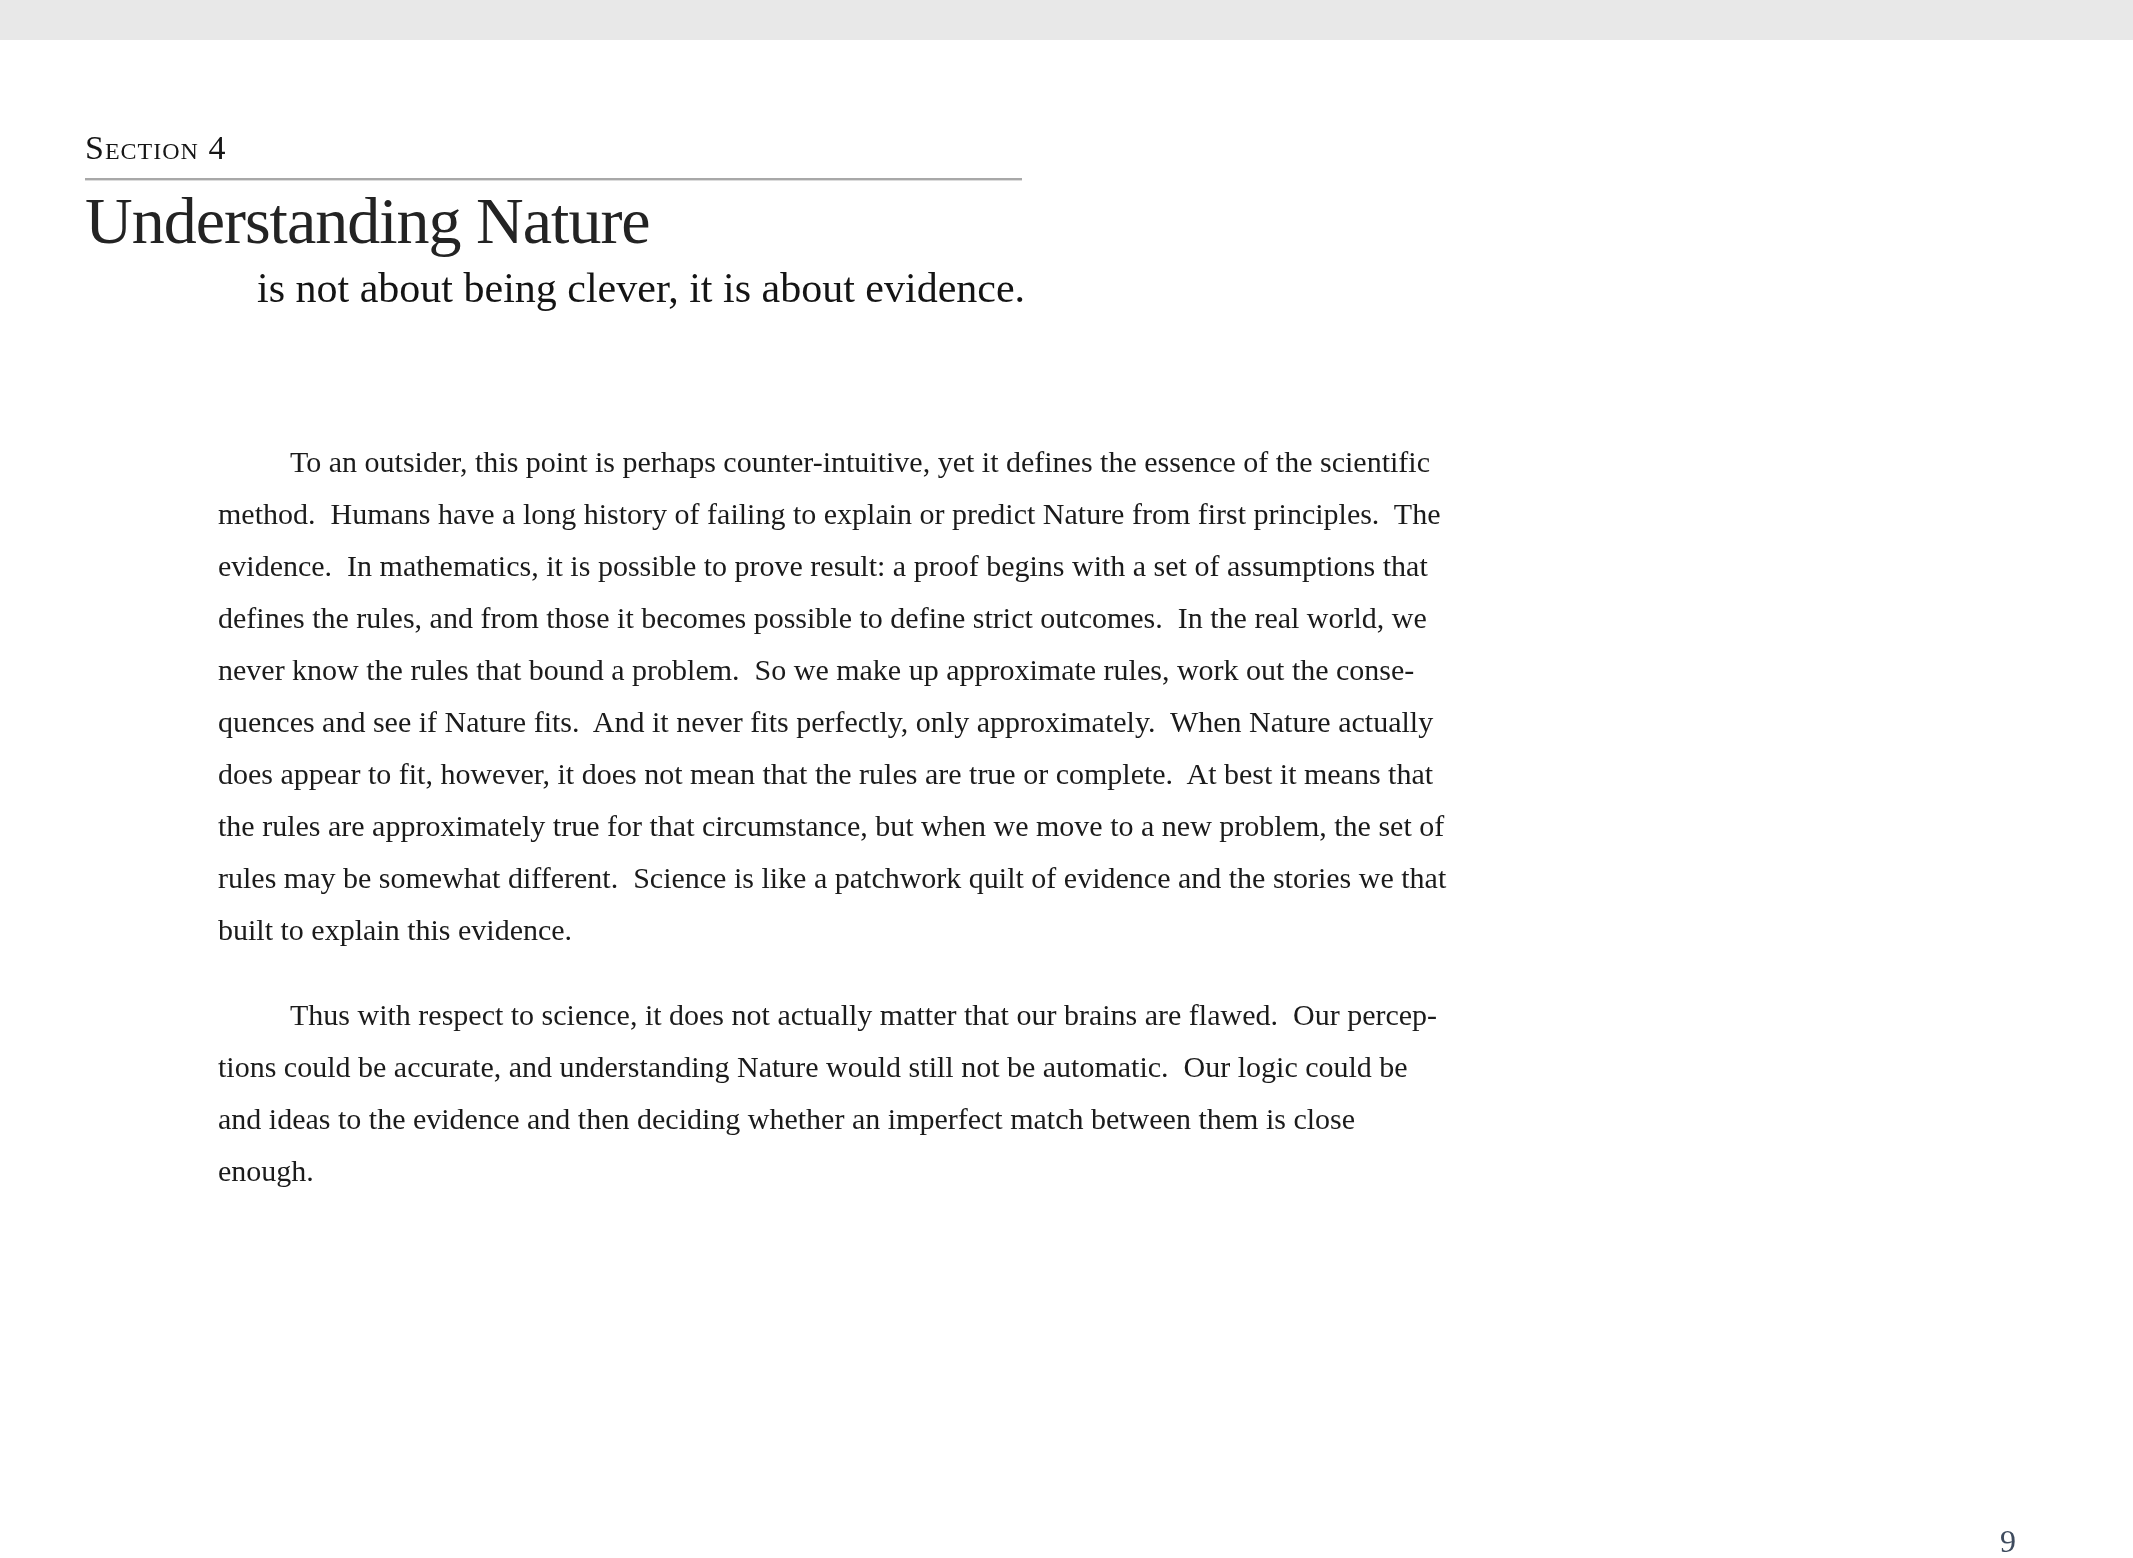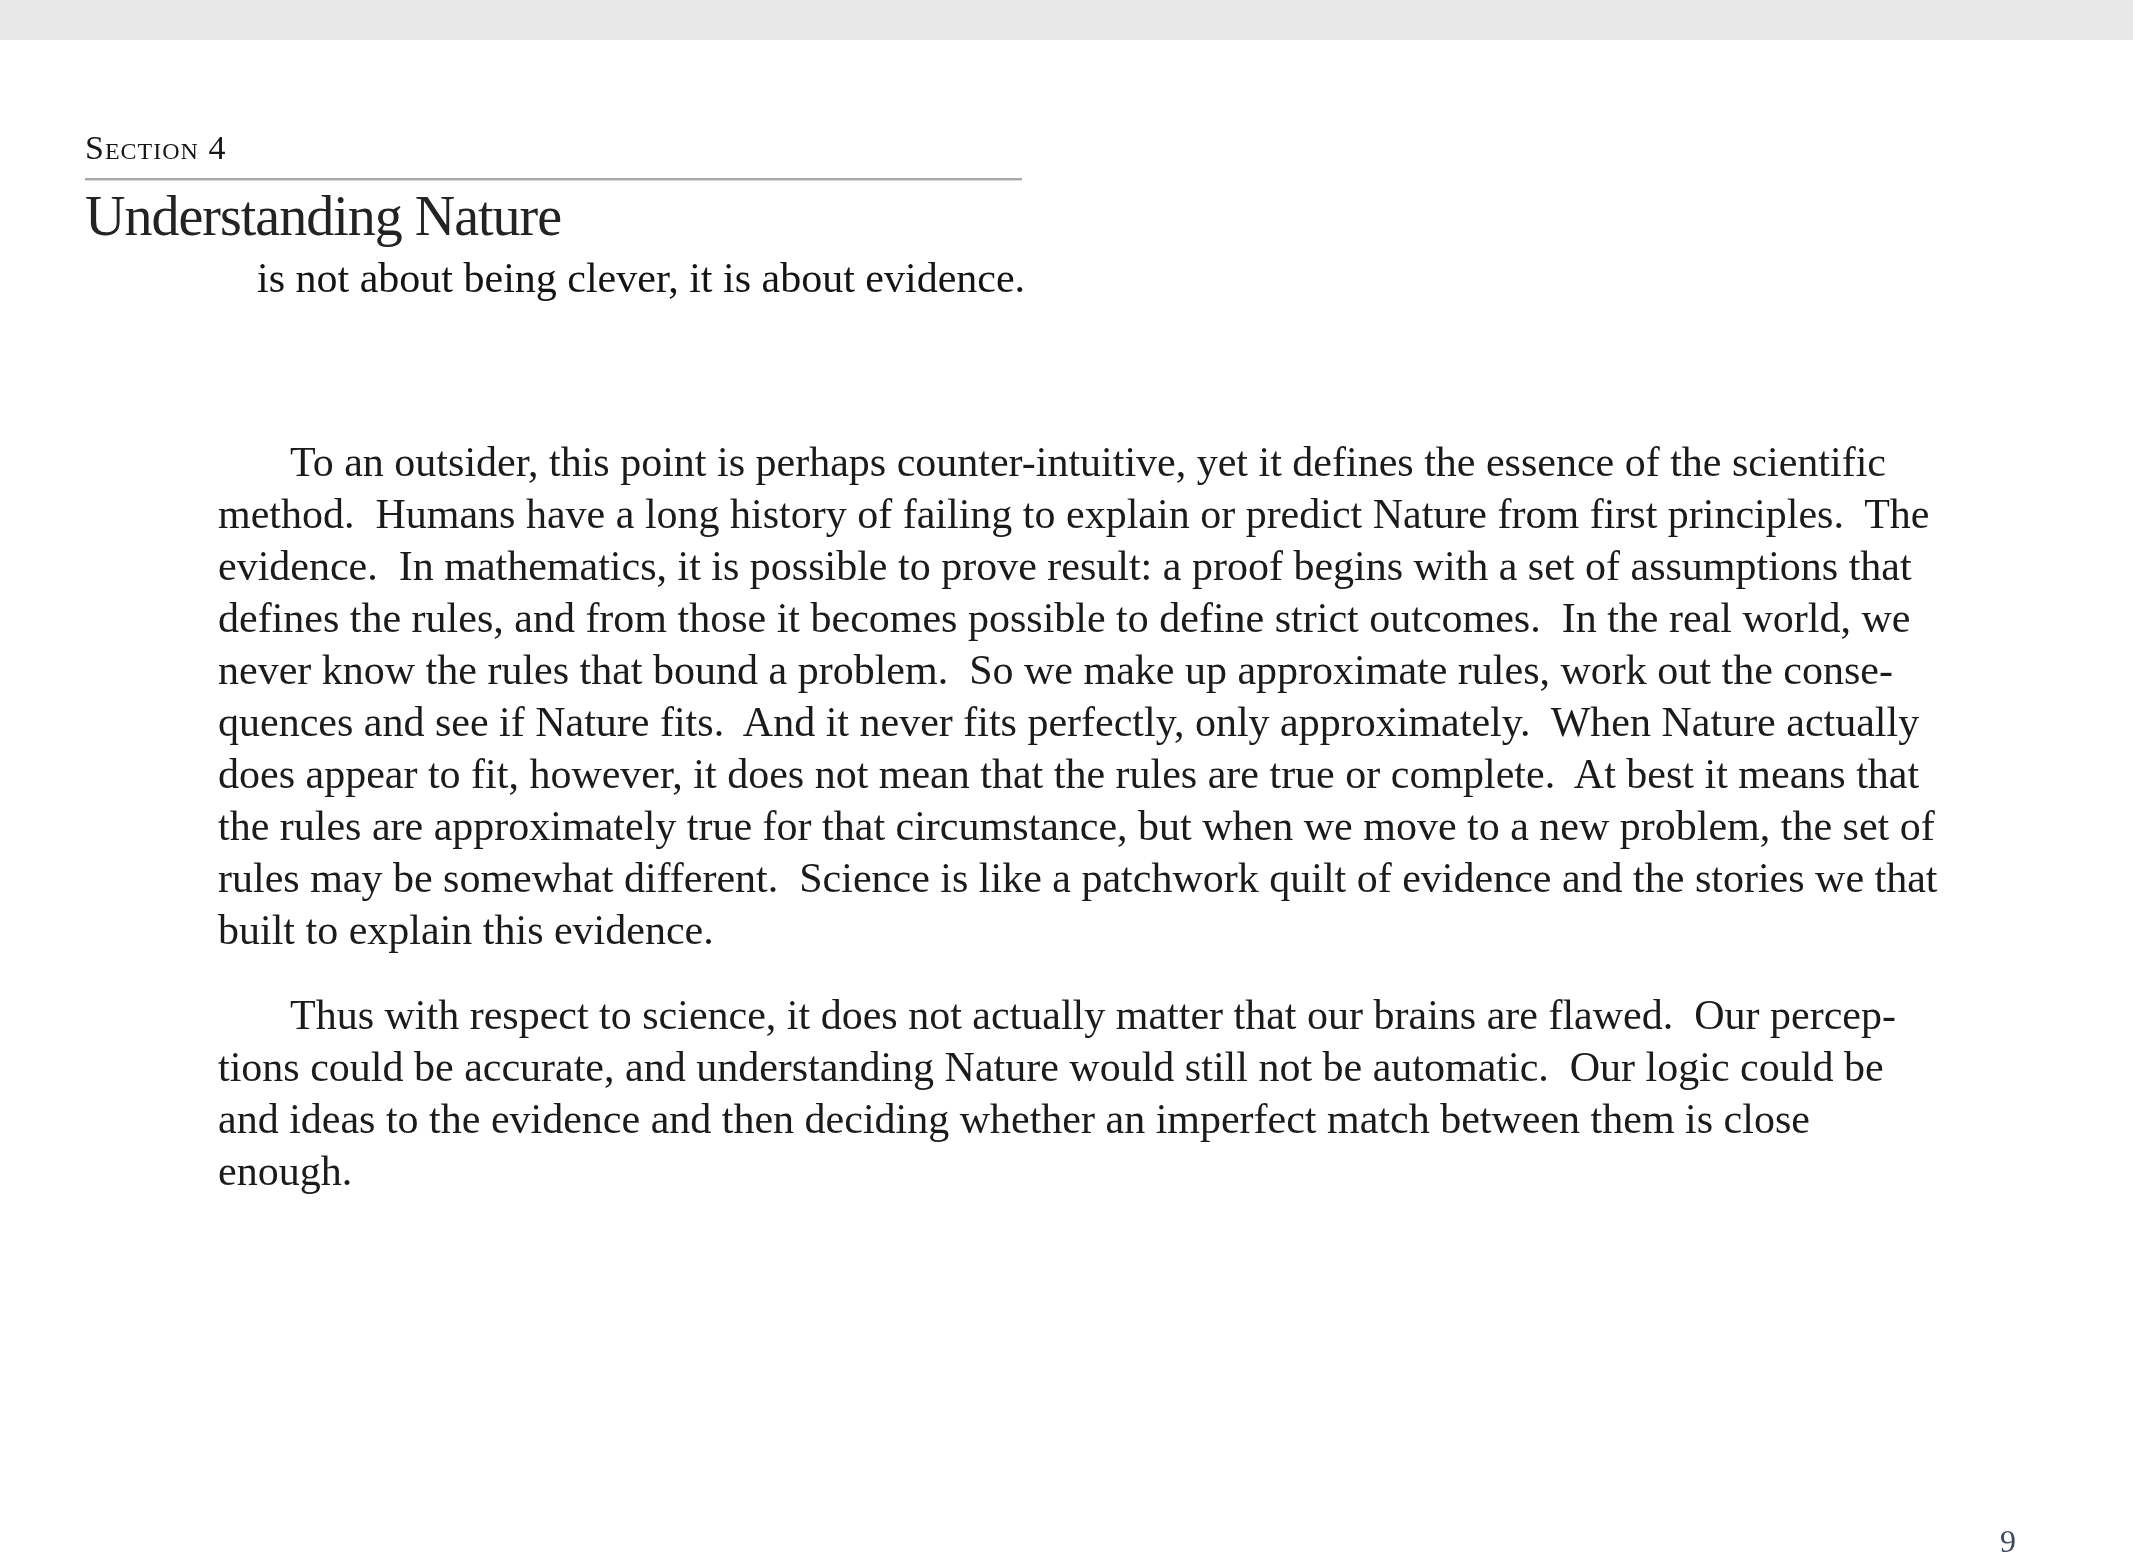--- a/index.html
+++ b/index.html
@@ -35,21 +35,21 @@
     color: #161616;
   }
   .header-rule {
     width: 937px;
     height: 2px;
     background: var(--rule);
     margin-top: 9px;
     box-shadow: 0 1px 0 #dcdcdc;
   }
   .doc-title {
-    font-size: 56px;
+    font-size: 66px;
     font-weight: normal;
     line-height: 1.0;
     margin-top: 8px;
     color: var(--title);
     letter-spacing: -1px;
     white-space: nowrap;
   }
   .doc-subtitle {
     font-size: 42px;
     line-height: 1.2;
@@ -58,21 +58,21 @@
     color: #141414;
   }
   .doc-body {
     position: absolute;
     left: 218px;
     top: 396px;
     width: 1720px;
   }
   .paragraph { margin-bottom: 33px; }
   .paragraph .line {
-    font-size: 42px;
+    font-size: 30px;
     line-height: 52px;
     white-space: pre;
     color: var(--text);
   }
   .paragraph .line.first { padding-left: 72px; }
   .page-number {
     position: absolute;
     left: 2000px;
     top: 1482px;
     font-size: 32px;

